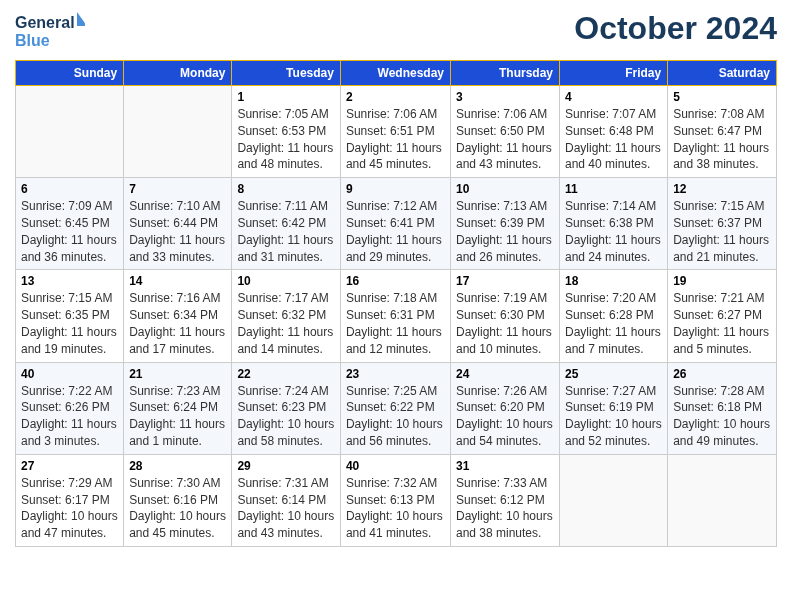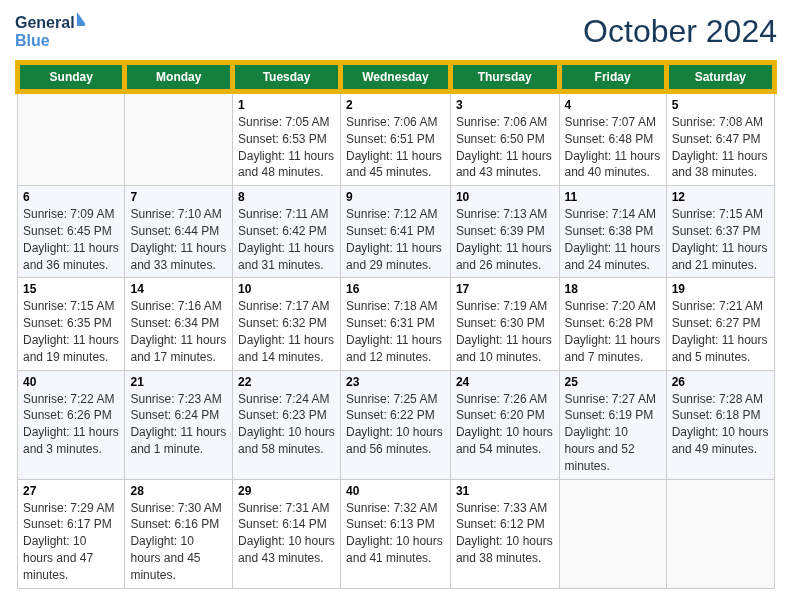--- a/index.html
+++ b/index.html
@@ -9,53 +9,53 @@
       width: 792px;
       height: 612px;
       overflow: hidden;
     }
     .page {
       width: 792px;
       padding: 10px 15px 10px 15px;
     }
     .header {
       display: flex;
-      align-items: center;
+      align-items: flex-start;
       justify-content: space-between;
       margin-bottom: 8px;
     }
     .logo {
       display: flex;
       align-items: center;
     }
     .title-block {
       text-align: right;
     }
     .month-title {
       font-size: 32px;
-      font-weight: normal;
+      font-weight: bold;
       color: #1a3a5c;
     }
     .subtitle {
       font-size: 13px;
       color: #333;
     }
     .calendar {
       width: 100%;
       border-collapse: collapse;
       font-size: 10.5px;
     }
     .calendar th {
-      background: #15803d;
+      background: #1d4ed8;
       color: #fff;
-      text-align: center;
+      text-align: right;
       padding: 5px 6px;
       font-size: 12px;
       font-weight: bold;
-      border: 5px solid #eab308;
+      border: 1px solid #eab308;
     }
     .calendar td {
       border: 1px solid #ccc;
       vertical-align: top;
       padding: 4px 5px;
       width: 113px;
       min-height: 70px;
       background: #fff;
     }
     .calendar tr:nth-child(even) td {
@@ -159,21 +159,21 @@
             <span class="day-num">11</span>
             <div class="day-info">Sunrise: 7:14 AM<br>Sunset: 6:38 PM<br>Daylight: 11 hours and 24 minutes.</div>
           </td>
           <td>
             <span class="day-num">12</span>
             <div class="day-info">Sunrise: 7:15 AM<br>Sunset: 6:37 PM<br>Daylight: 11 hours and 21 minutes.</div>
           </td>
         </tr>
         <tr class="row-odd">
           <td>
-            <span class="day-num">15</span>
+            <span class="day-num">13</span>
             <div class="day-info">Sunrise: 7:15 AM<br>Sunset: 6:35 PM<br>Daylight: 11 hours and 19 minutes.</div>
           </td>
           <td>
             <span class="day-num">14</span>
             <div class="day-info">Sunrise: 7:16 AM<br>Sunset: 6:34 PM<br>Daylight: 11 hours and 17 minutes.</div>
           </td>
           <td>
             <span class="day-num">10</span>
             <div class="day-info">Sunrise: 7:17 AM<br>Sunset: 6:32 PM<br>Daylight: 11 hours and 14 minutes.</div>
           </td>

